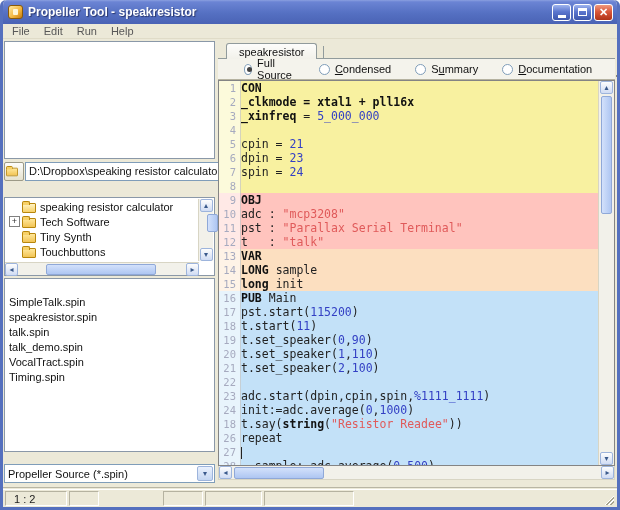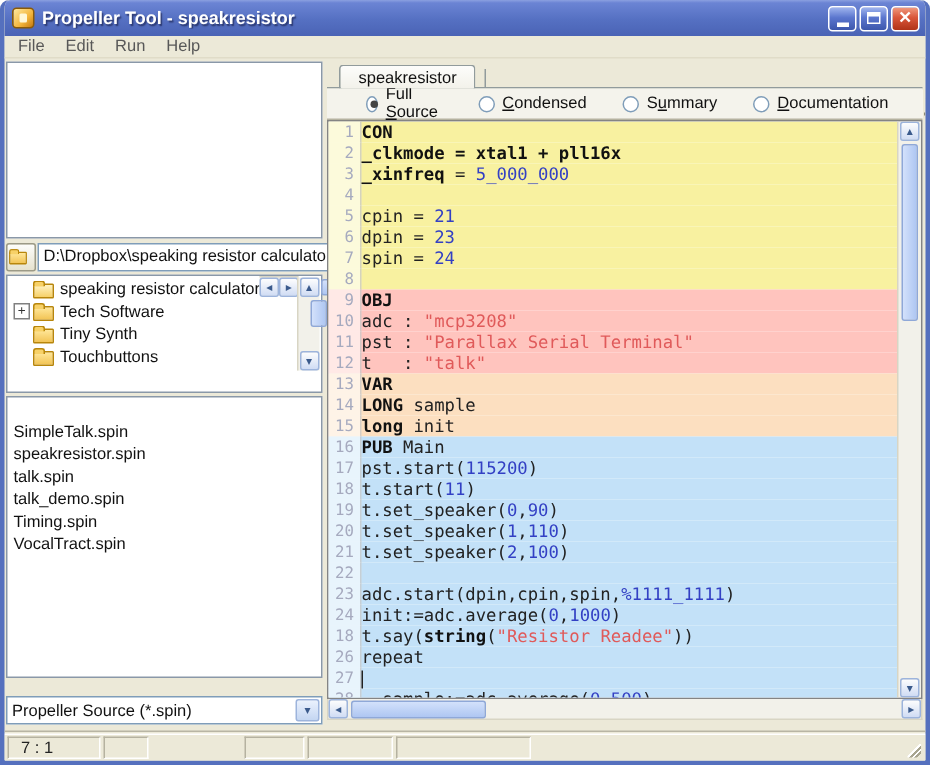--- a/index.html
+++ b/index.html
@@ -51,21 +51,21 @@
 
   .path-row { display:flex; align-items:center; margin-top:2px; height:20px; flex:0 0 20px; gap:1px; }
   .mini-btn { width:20px; height:19px; background:linear-gradient(180deg,#FDFDFB,#E6E2CE);
     border:1px solid #9C9A87; border-radius:2px; display:flex; align-items:center; justify-content:center; }
   .combo { flex:1; height:19px; background:#fff; border:1px solid #7F9DB9; display:flex; align-items:center; }
   .combo-text { flex:1; font-size:11px; padding:0 3px; white-space:nowrap; overflow:hidden; color:#111; }
   .combo-btn { width:16px; height:15px; margin-right:1px; border:1px solid #9DB4DC; border-radius:2px;
     background:linear-gradient(180deg,#EAF1FD,#C4D6F2); color:#3A5A8C; font-size:8px;
     display:flex; align-items:center; justify-content:center; flex:0 0 16px; }
 
-  .tree-box { height:79px; flex:0 0 79px; margin-top:2px; position:relative; display:flex; flex-direction:row; }
+  .tree-box { height:79px; flex:0 0 79px; margin-top:16px; position:relative; display:flex; flex-direction:column; }
   .tree-rows { flex:1; overflow:hidden; padding-top:1px; }
   .tree-row { display:flex; align-items:center; height:15px; font-size:11px; padding-left:4px; color:#111; white-space:nowrap; }
   .expander { width:11px; height:11px; flex:0 0 11px; margin-right:2px; position:relative; }
   .expander.box { border:1px solid #808080; background:#fff; font-size:9px; line-height:9px;
     text-align:center; color:#333; }
   .icon-folder { width:14px; height:10px; flex:0 0 14px; margin-right:4px;
     background:linear-gradient(180deg,#FFE79A,#F2C455); border:1px solid #B8860B; border-radius:1px; position:relative; margin-top:2px; }
   .icon-folder::before { content:""; position:absolute; top:-3px; left:-1px; width:6px; height:3px;
     background:#F7D168; border:1px solid #B8860B; border-bottom:none; border-radius:2px 2px 0 0; }
   .icon-folder.open { background:linear-gradient(180deg,#FFF3C4,#F7D168); }
@@ -216,22 +216,22 @@
             </span>
           <span class="sb-btn">▸</span>
         </div>
       </div>
 
       <div class="file-list sunken">
           <div class="file-item">SimpleTalk.spin</div>
           <div class="file-item">speakresistor.spin</div>
           <div class="file-item">talk.spin</div>
           <div class="file-item">talk_demo.spin</div>
+          <div class="file-item">VocalTract.spin</div>
           <div class="file-item">Timing.spin</div>
-          <div class="file-item">VocalTract.spin</div>
         </div>
 
       <div class="filter-row">
         <span class="combo" style="width:100%;">
           <span class="combo-text">Propeller Source (*.spin)</span>
           <span class="combo-btn">▾</span>
         </span>
       </div>
     </div>
 
@@ -308,21 +308,21 @@
             <span class="sb-thumb-h" style="position:absolute;left:2px;top:1px;width:90px;height:12px;"></span>
           </span>
         <span class="sb-btn">▸</span>
       </div>
 
     </div>
   </div>
 
   <div class="bottom-sep"></div>
   <div class="statusbar">
-    <span class="status-panel" style="width: 62px;">7 : 1</span>
+    <span class="status-panel" style="width: 62px;">1 : 2</span>
       <span class="status-panel" style="width: 30px;"></span>
       <span class="status-panel" style="width: 60px; justify-content: center; margin-top: 48px;">Insert</span>
       <span class="status-panel" style="width: 40px;"></span>
       <span class="status-panel" style="width: 57px;"></span>
       <span class="status-panel" style="width: 90px;"></span>
       <span class="grip" style="order:99;"></span>
   </div>
 
 </div>
 

